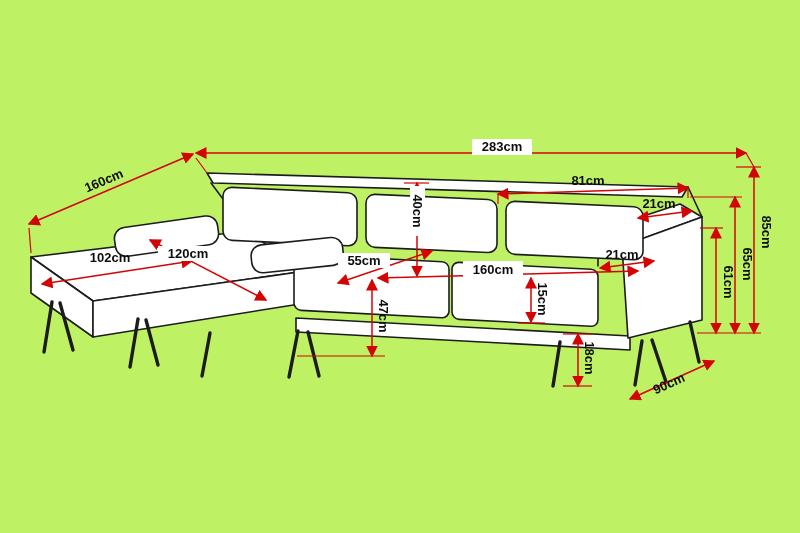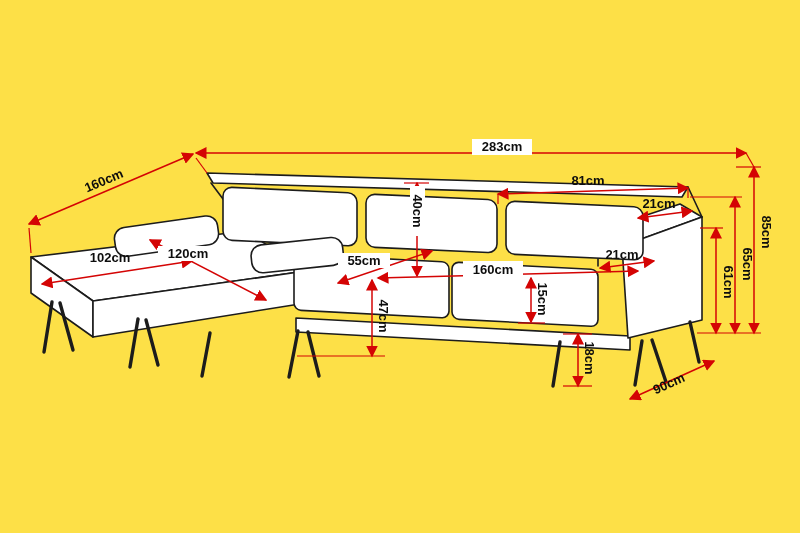--- a/index.html
+++ b/index.html
@@ -1,20 +1,20 @@
 <!DOCTYPE html>
 <html><head>
 <meta charset="utf-8">
 <style>
   html, body { margin: 0; padding: 0; background: #ffffff; }
   .canvas {
     position: relative;
     width: 800px;
     height: 533px;
-    background: #fde047;
+    background: #bef264;
     overflow: hidden;
     font-family: "Liberation Sans", sans-serif;
   }
   svg { display: block; }
   .sofa      { fill: #ffffff; stroke: #1c1c1c; stroke-width: 1.6; stroke-linejoin: round; }
   .sofa-line { fill: none;    stroke: #1c1c1c; stroke-width: 1.6; stroke-linecap: round; }
   .leg       { fill: none;    stroke: #1c1c1c; stroke-width: 3.4; stroke-linecap: round; }
   .dim       { fill: none;    stroke: #d40404; stroke-width: 1.5; }
   .ext       { fill: none;    stroke: #d40404; stroke-width: 1.2; }
   .bg        { fill: #ffffff; }

